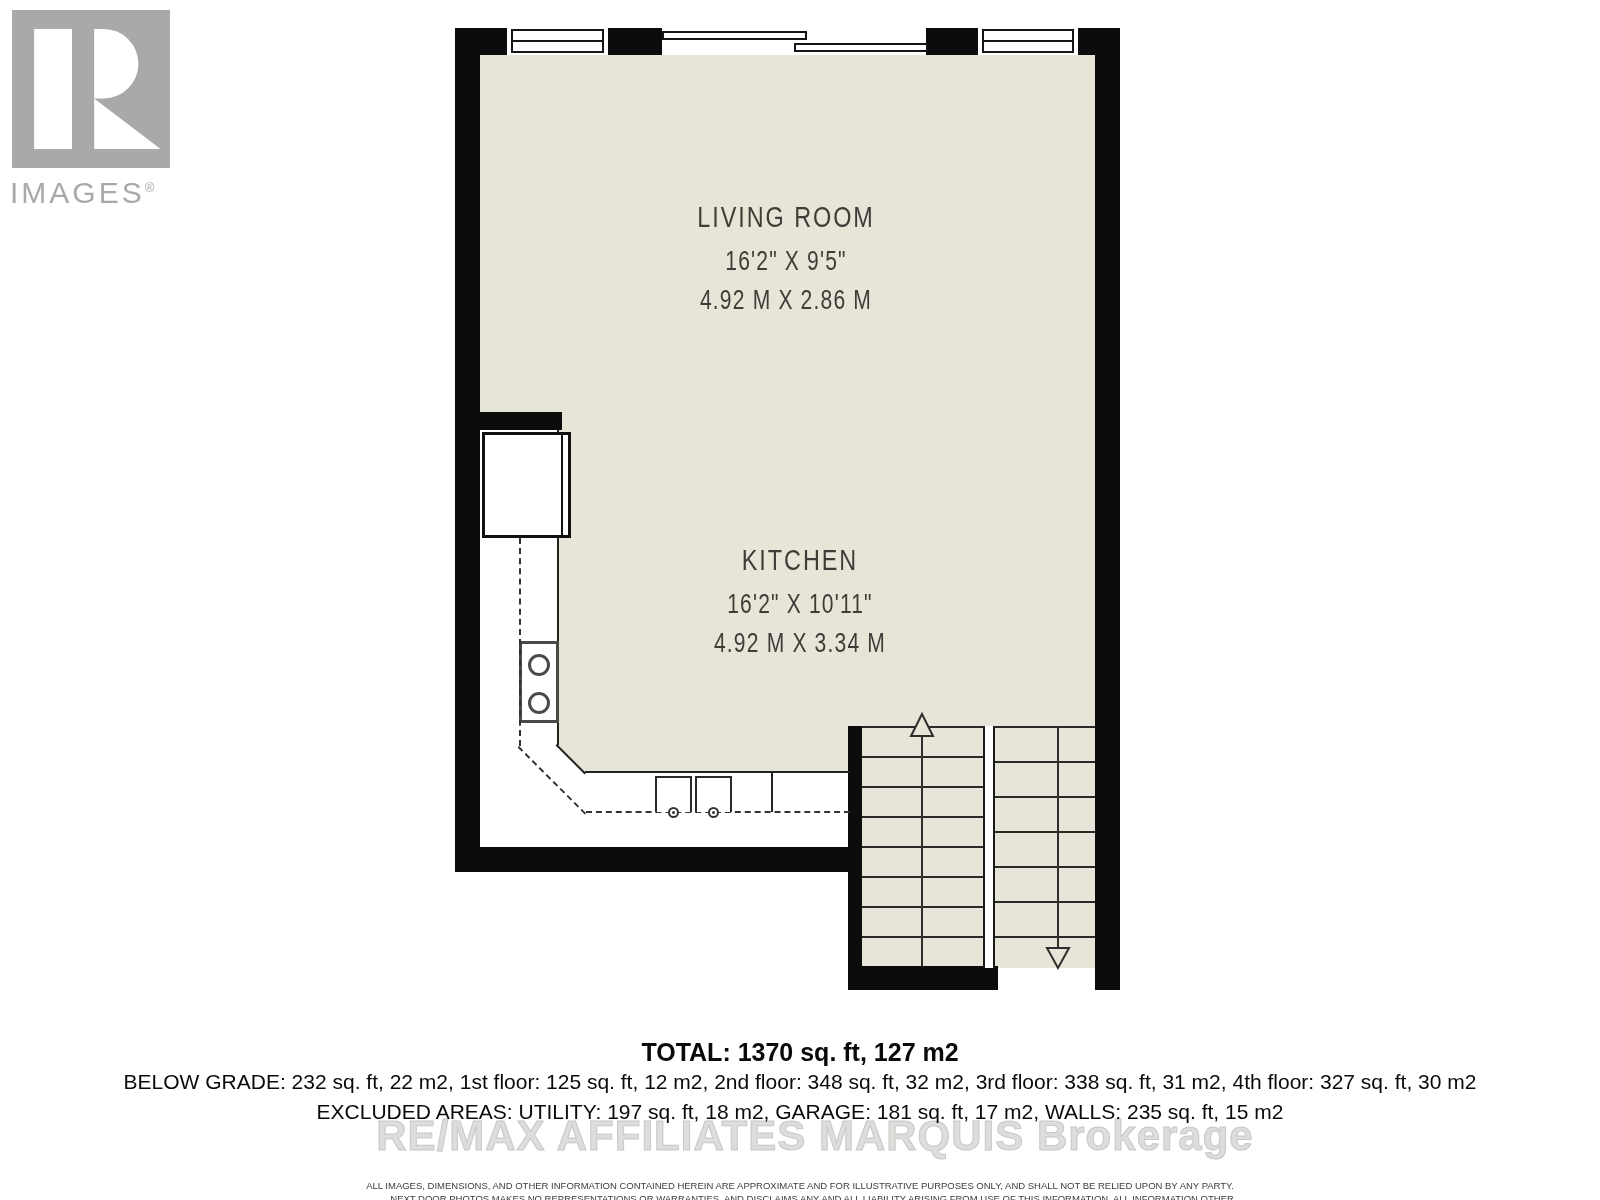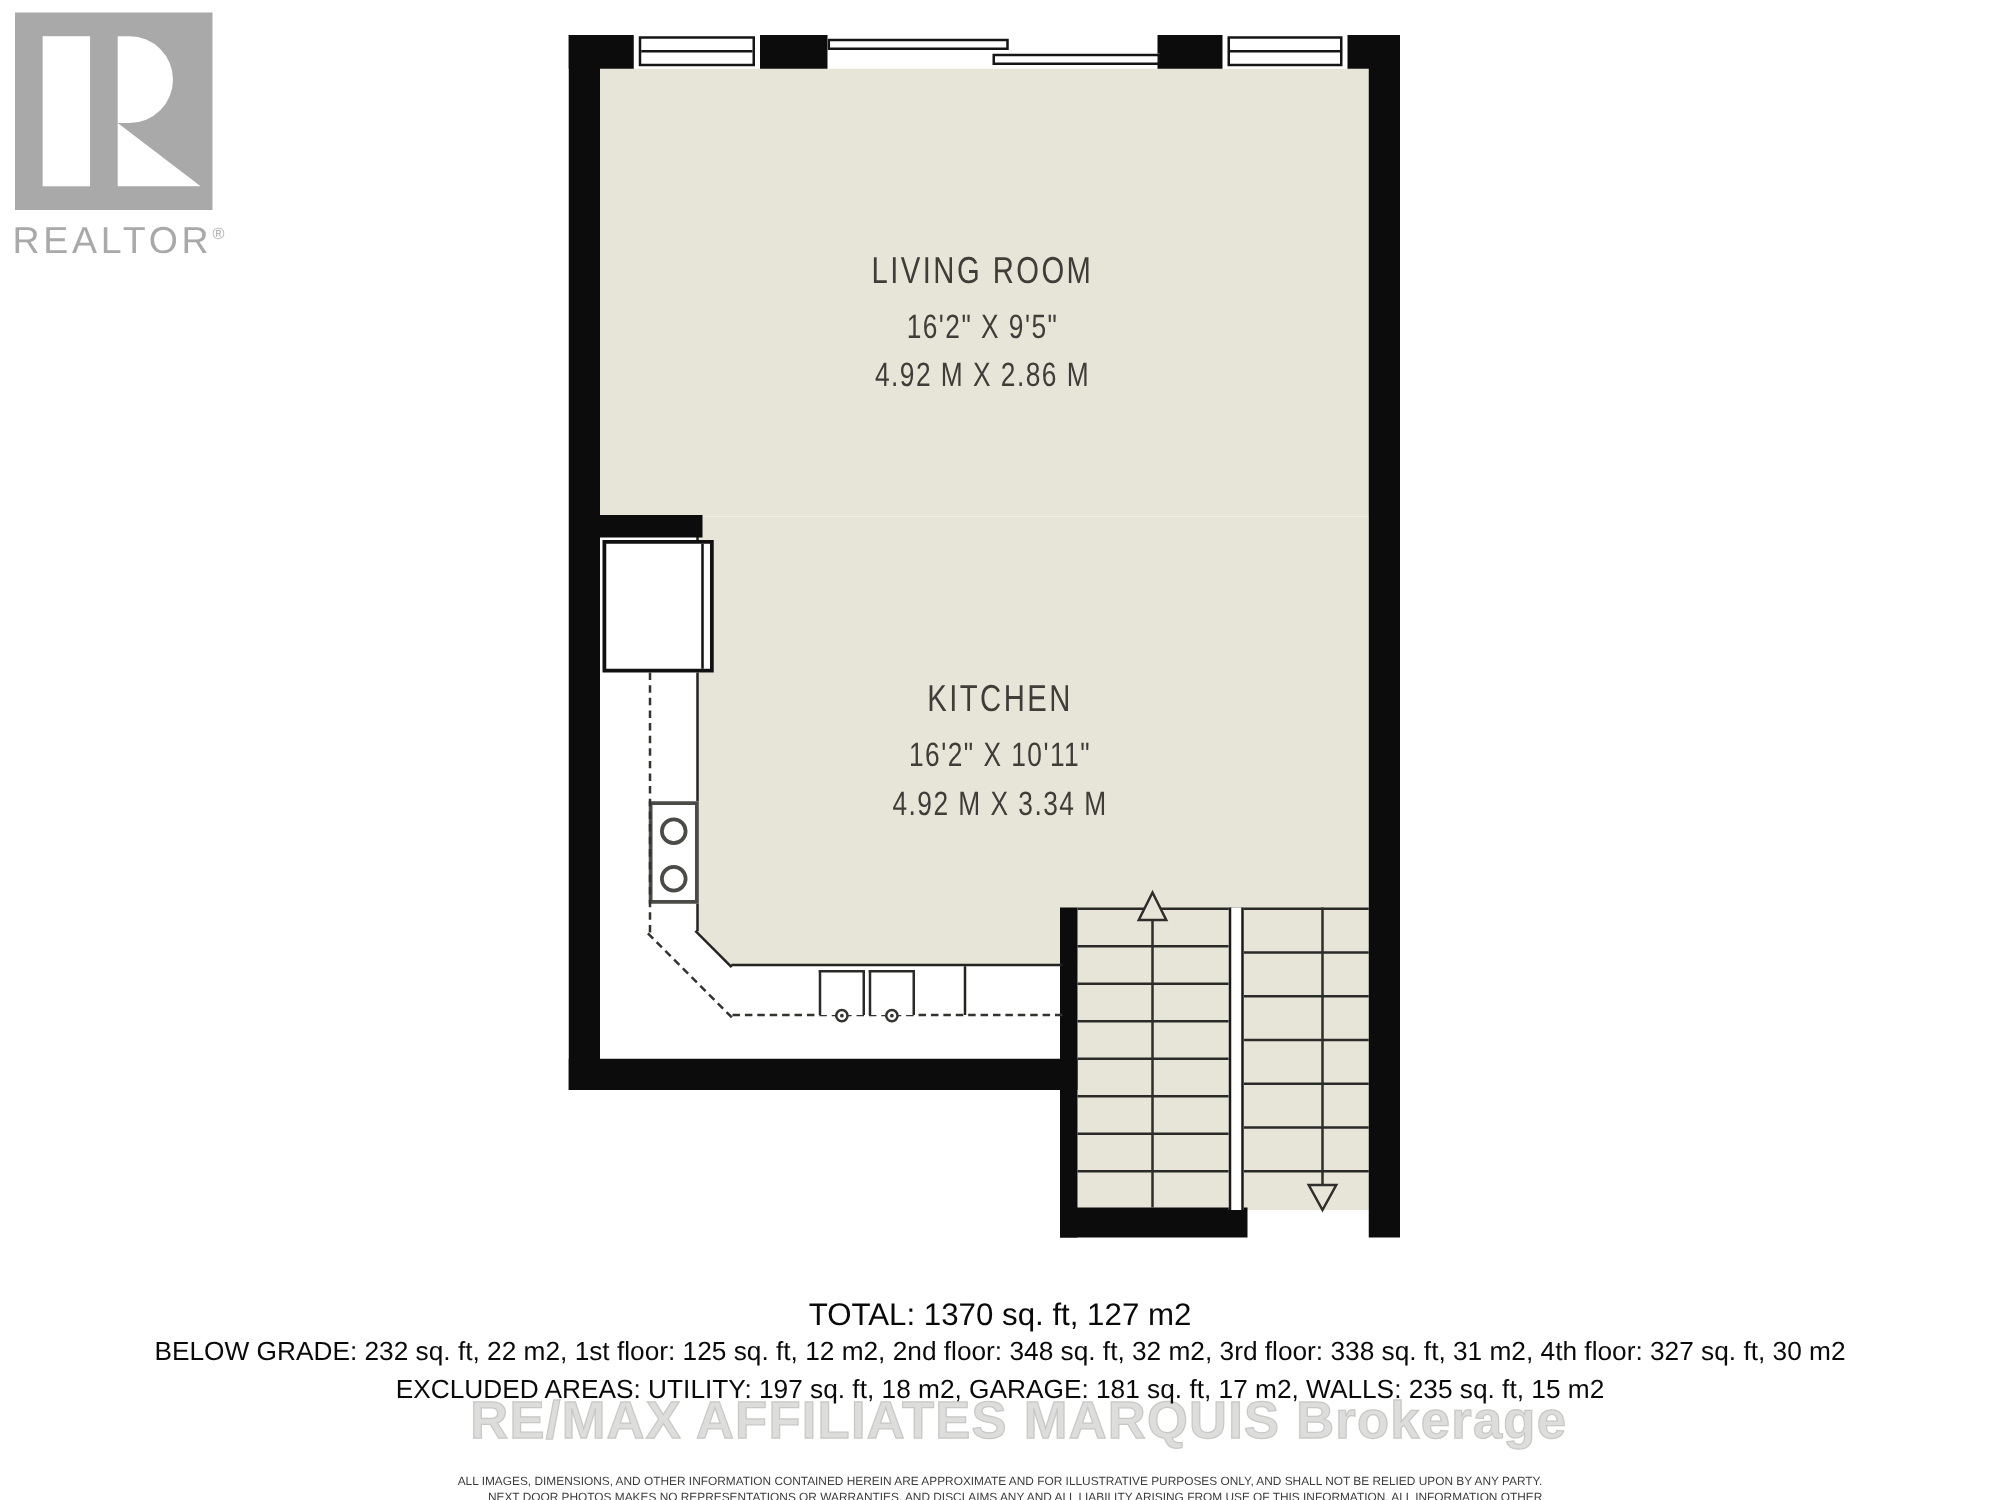--- a/index.html
+++ b/index.html
@@ -35,41 +35,41 @@
   
   .tread{position:absolute;height:2px;background:#2a2a28}
   .rail{position:absolute;left:983px;top:726px;width:12px;height:242px;background:#fff;
     border-left:2px solid #1a1a1a;border-right:2px solid #1a1a1a;box-sizing:border-box}
   
   .room-label{position:absolute;width:440px;text-align:center;color:#3f3d38;transform:scaleX(0.78)}
   .room-name{font-size:30px;letter-spacing:2.5px;margin-bottom:12px;font-weight:400}
   .room-dim{font-size:27px;letter-spacing:1.5px;margin-bottom:8px}
   
   .totals{position:absolute;left:50%;transform:translateX(-50%);white-space:nowrap;color:#0a0a0a;z-index:3}
-  .t-total{top:1038px;font-size:25px;font-weight:normal}
+  .t-total{top:1038px;font-size:25px;font-weight:bold}
   .t-floors{top:1070px;font-size:21px}
   .t-excluded{top:1100px;font-size:21px}
   .watermark{position:absolute;left:815px;top:1112px;transform:translateX(-50%);
     font-size:42px;font-weight:bold;color:#dddddb;-webkit-text-stroke:1px #c8c8c6;
     white-space:nowrap;z-index:1;letter-spacing:1px}
   .disclaimer{position:absolute;left:50%;transform:translateX(-50%);top:1180px;
     text-align:right;font-size:9.5px;line-height:12.5px;color:#3c3c3c;white-space:nowrap;z-index:3}
 </style>
 </head>
 <body>
 
 <div>
   <div class="logo-box">
     <svg width="158" height="158" viewBox="0 0 100 100">
       <rect x="14" y="12" width="24" height="76" fill="#ffffff"></rect>
       <path d="M52,12 h6 a21,21 0 0 1 0,44 h-6 z" fill="#ffffff"></path>
       <polygon points="52,56 94,88 52,88" fill="#ffffff"></polygon>
     </svg>
   </div>
-  <div class="logo-word"><span>REALTOR</span><sup>®</sup></div>
+  <div class="logo-word"><span>IMAGES</span><sup>®</sup></div>
 </div>
 
 <div id="plan">
 
   <div class="floor" style="left:480px;top:55px;width:615px;height:358px"></div>
   <div class="floor" style="left:558px;top:413px;width:537px;height:360px;clip-path:polygon(0 0,100% 0,100% 100%,27px 100%,0 calc(100% - 28px))"></div>
   <div class="floor" style="left:862px;top:726px;width:233px;height:242px"></div>
 
   <div class="wall" style="left:455px;top:28px;width:25px;height:844px"></div>
   <div class="wall" style="left:1095px;top:28px;width:25px;height:962px"></div>

